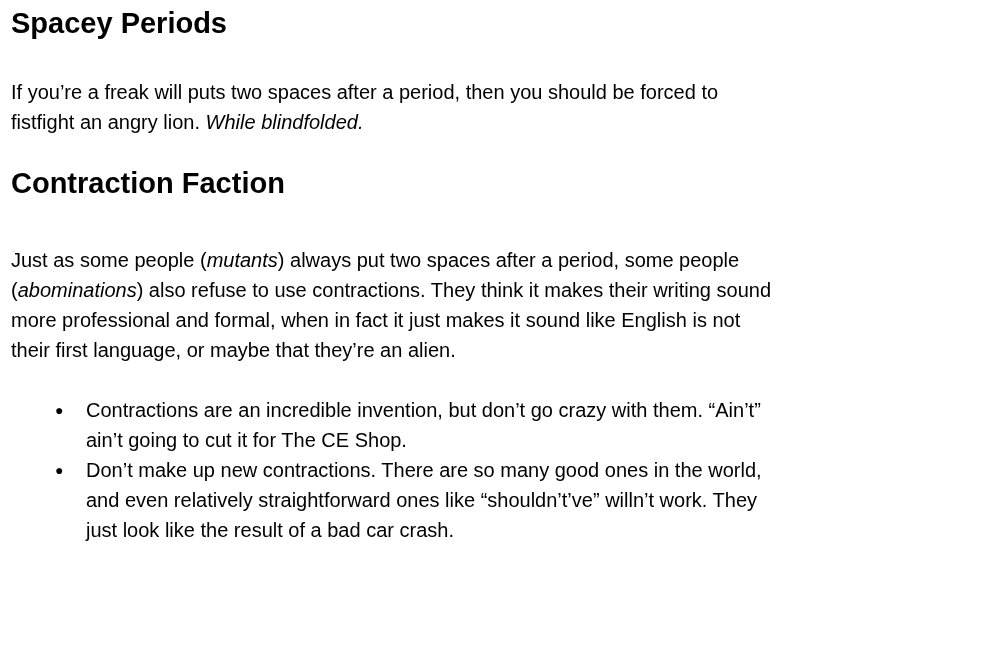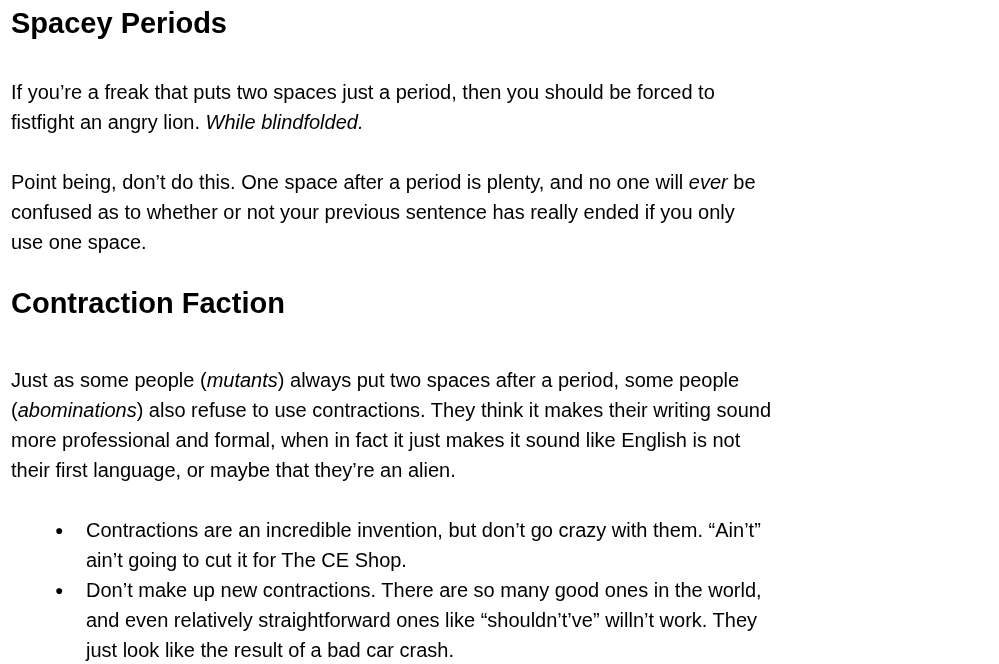--- a/index.html
+++ b/index.html
@@ -53,23 +53,22 @@
     font-size: 14px;
   }
 </style>
 </head>
 <body>
 
 <div class="page">
 
   <h1 class="doc-heading">Spacey Periods</h1>
 
-  <p class="para"><span>If you’re a freak that puts two spaces just a period, then you should be forced to fistfight an angry lion. </span><span class="i">While blindfolded.</span></p>
+  <p class="para"><span>If you’re a freak will puts two spaces after a period, then you should be forced to fistfight an angry lion. </span><span class="i">While blindfolded.</span></p>
 
-  <p class="para"><span>Point being, don’t do this. One space after a period is plenty, and no one will </span><span class="i">ever</span><span> be confused as to whether or not your previous sentence has really ended if you only use one space.</span></p>
 
   <h1 class="doc-heading second">Contraction Faction</h1>
 
   <p class="para"><span>Just as some people (</span><span class="i">mutants</span><span>) always put two spaces after a period, some people (</span><span class="i">abominations</span><span>) also refuse to use contractions. They think it makes their writing sound more professional and formal, when in fact it just makes it sound like English is not their first language, or maybe that they’re an alien.</span></p>
 
   <ul class="bullets">
     <li><span class="bullet-dot">●</span><span>Contractions are an incredible invention, but don’t go crazy with them. “Ain’t” ain’t going to cut it for The CE Shop.</span></li>
     <li><span class="bullet-dot">●</span><span>Don’t make up new contractions. There are so many good ones in the world, and even relatively straightforward ones like “shouldn’t’ve” willn’t work. They just look like the result of a bad car crash.</span></li>
   </ul>
 

